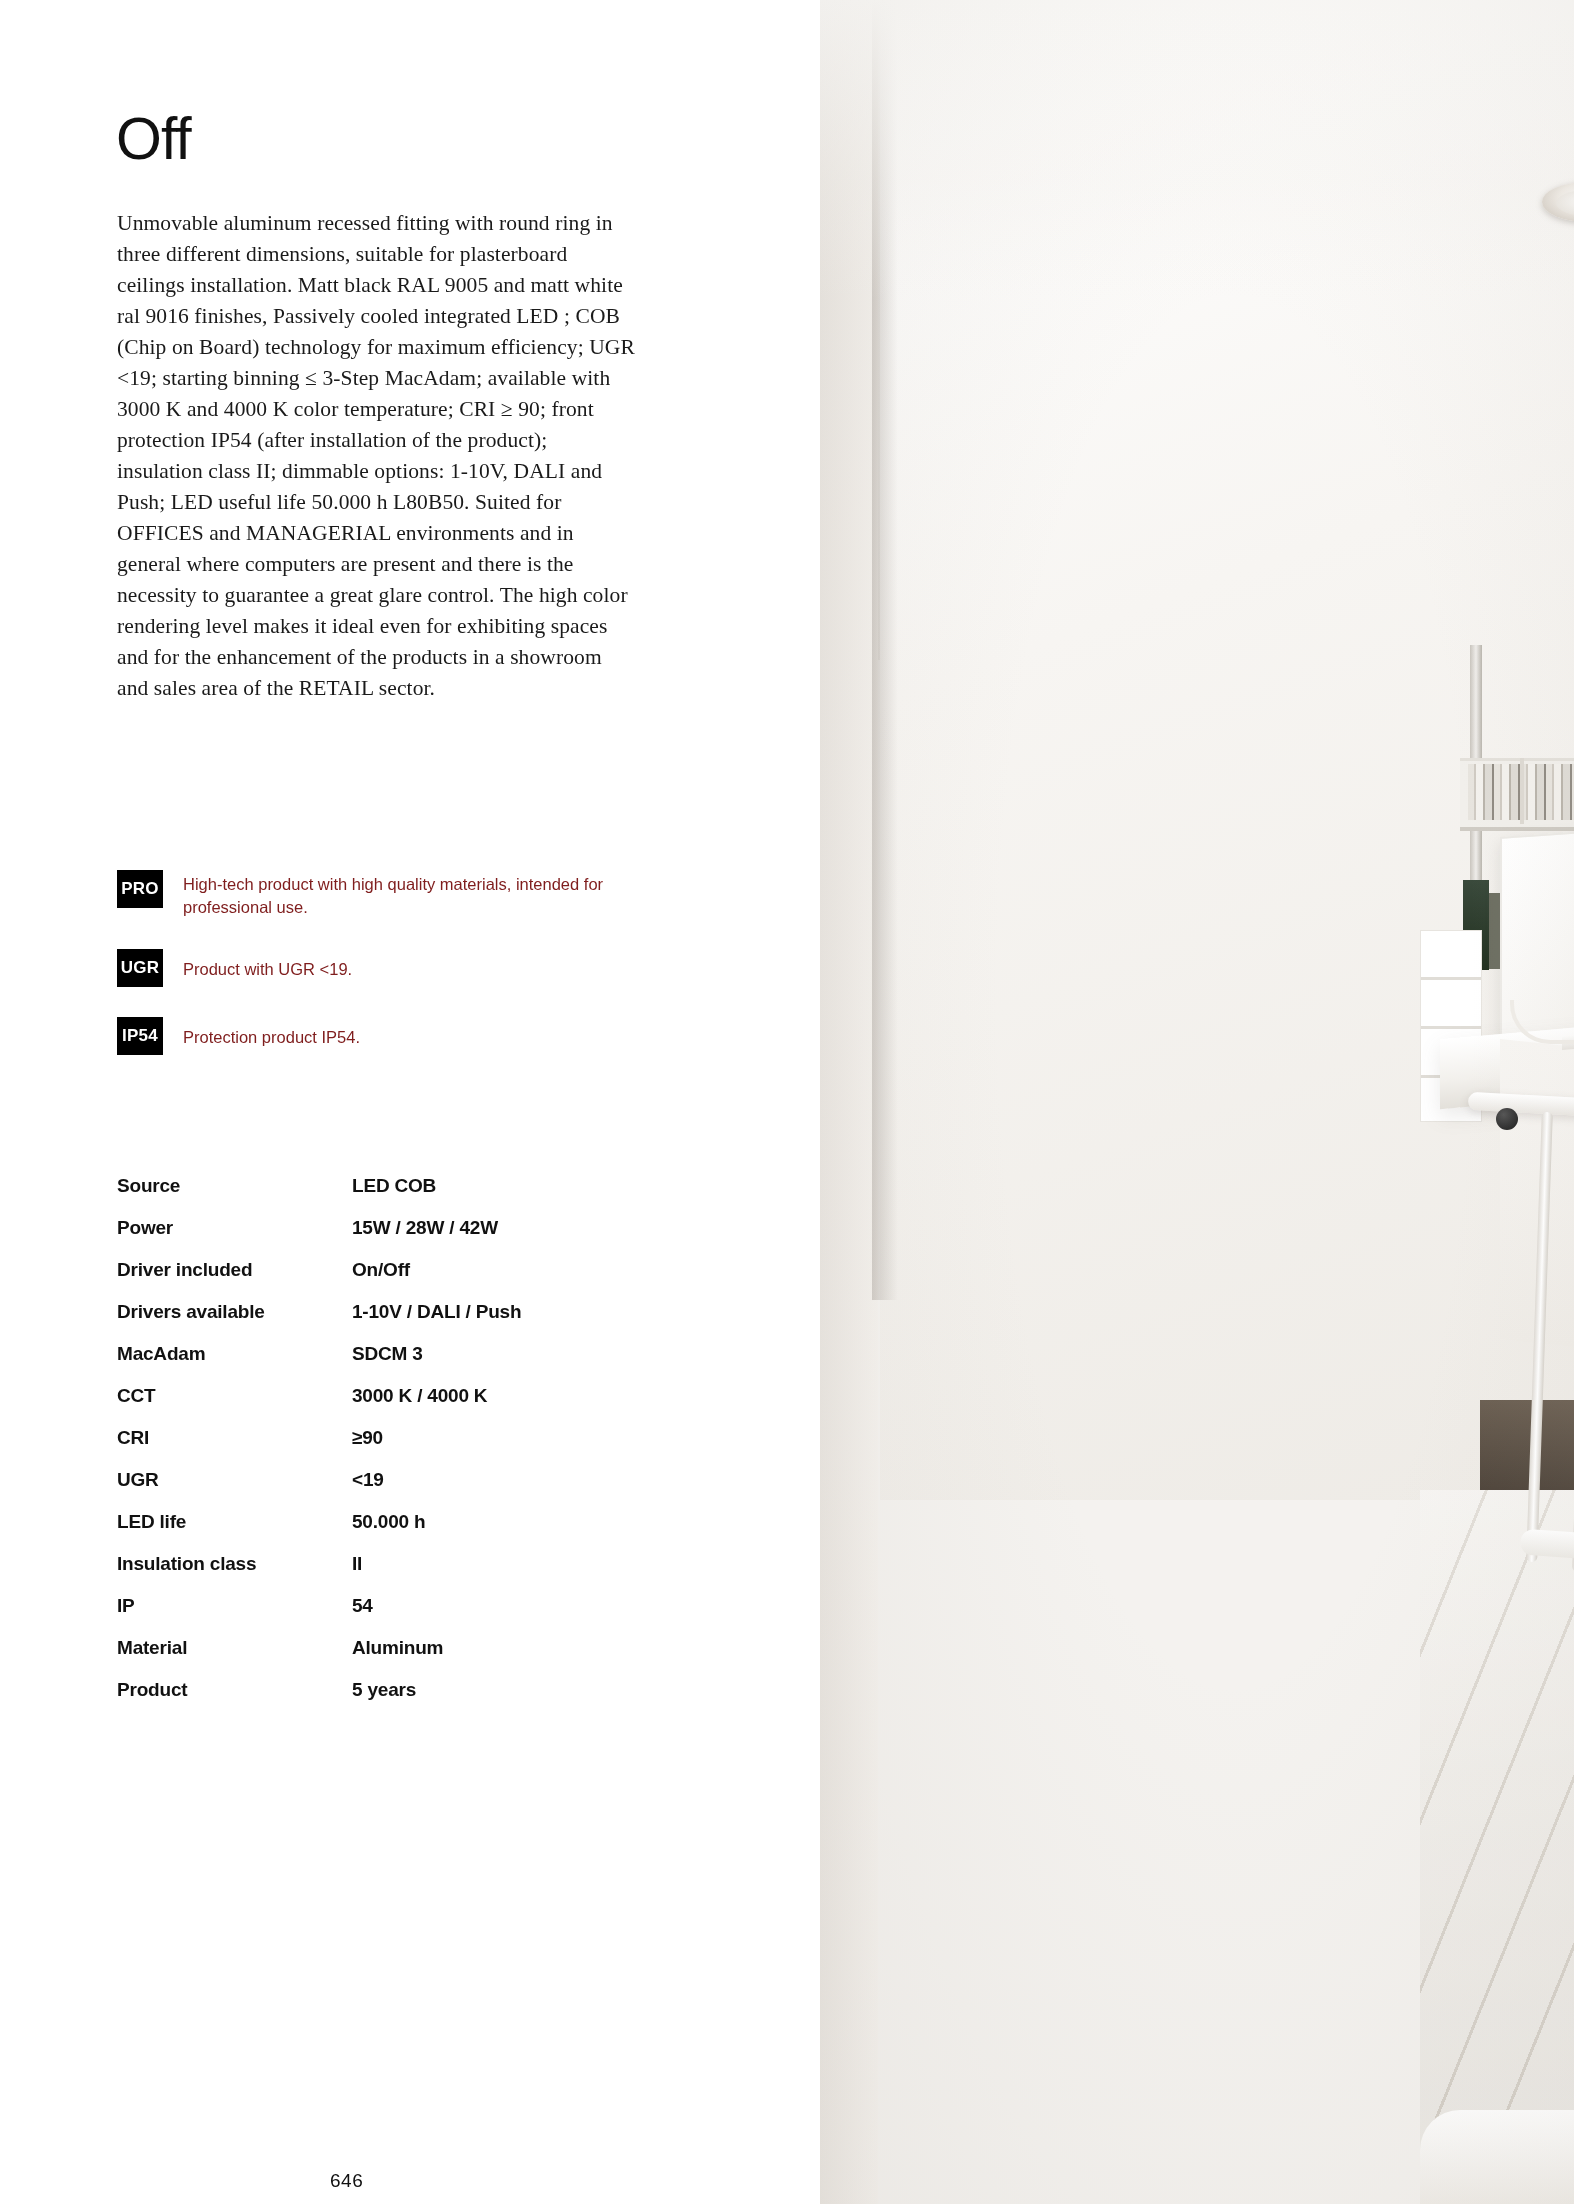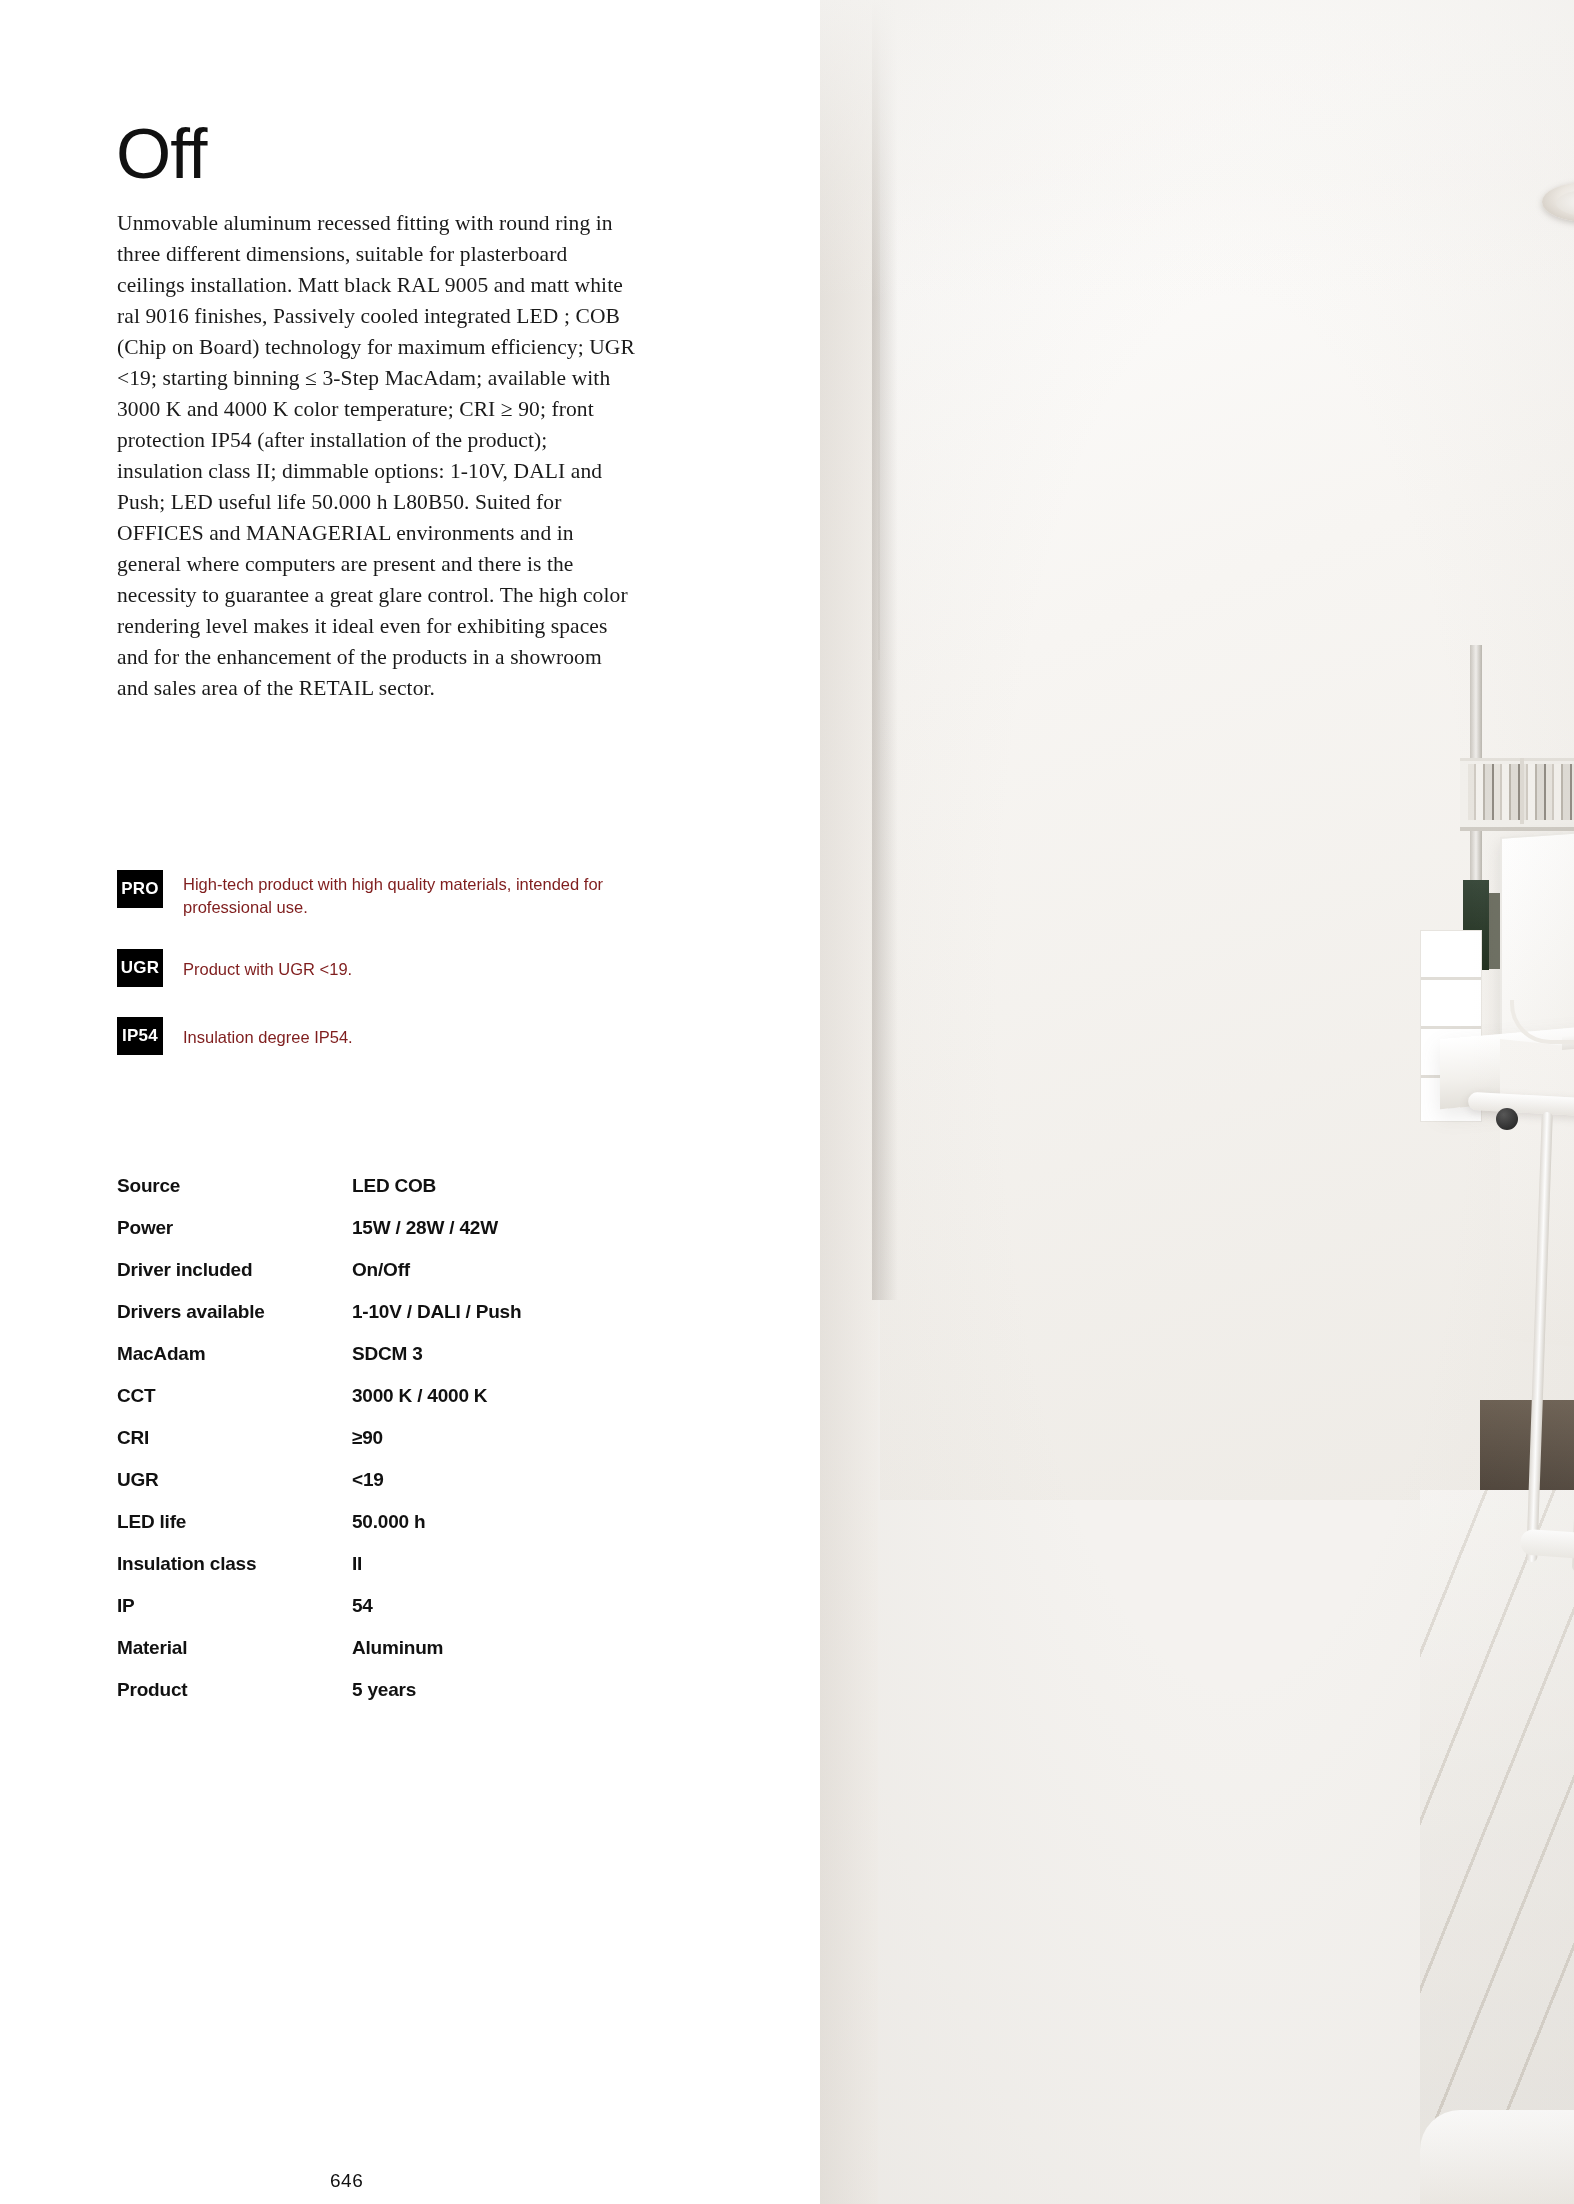--- a/index.html
+++ b/index.html
@@ -29,21 +29,21 @@
     top: 0;
     width: 820px;
     height: 2204px;
     background: #ffffff;
   }
   .product-title {
     position: absolute;
     left: 116px;
     top: 70px;
     font-family: "Liberation Sans", sans-serif;
-    font-size: 71px;
+    font-size: 59px;
     font-weight: 400;
     letter-spacing: -1px;
     color: #111111;
     line-height: 1;
   }
   .description {
     position: absolute;
     left: 117px;
     top: 186px;
     width: 520px;
@@ -374,21 +374,21 @@
         <span class="badge-text">High-tech product with high quality materials, intended for professional use.</span>
       </div>
 
       <div class="badge-row tight">
         <span class="badge-box">UGR</span>
         <span class="badge-text">Product with UGR &lt;19.</span>
       </div>
 
       <div class="badge-row tight">
         <span class="badge-box">IP54</span>
-        <span class="badge-text">Insulation degree IP54.</span>
+        <span class="badge-text">Protection product IP54.</span>
       </div>
 
     </div>
 
     <div class="spec-table">
 
       <div class="spec-row">
         <span class="spec-label">Source</span>
         <span class="spec-value">LED COB</span>
       </div>

